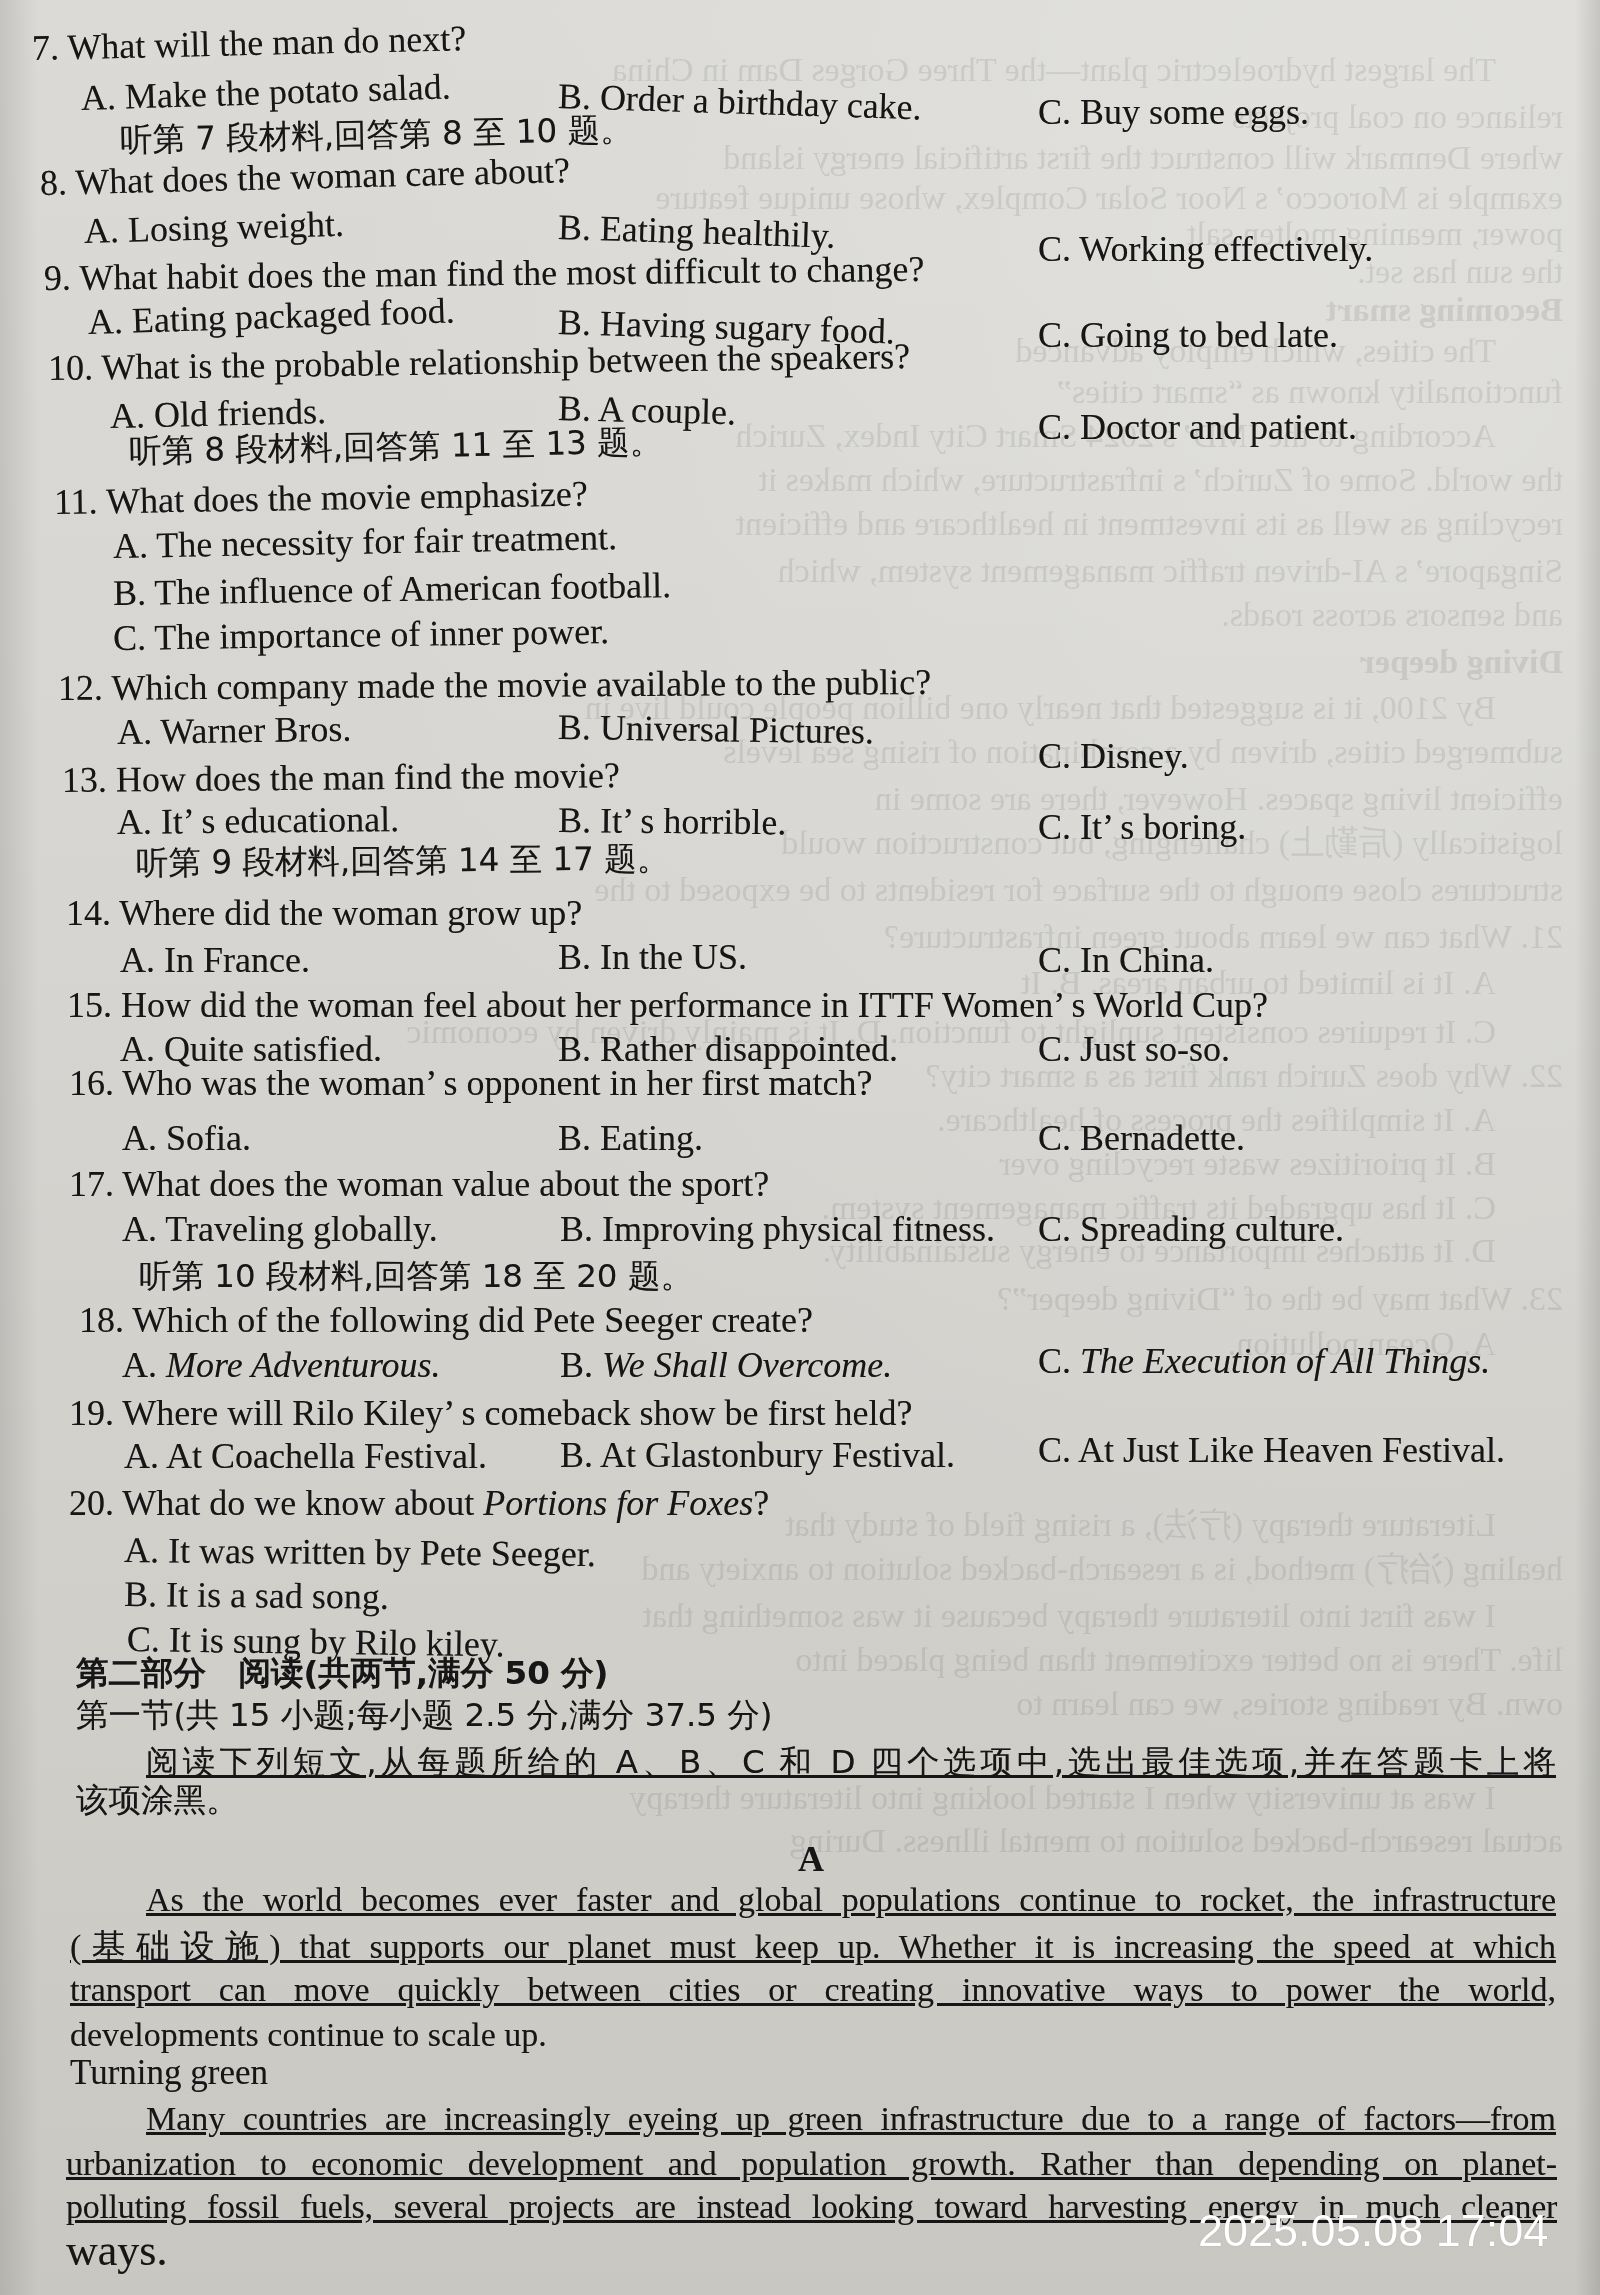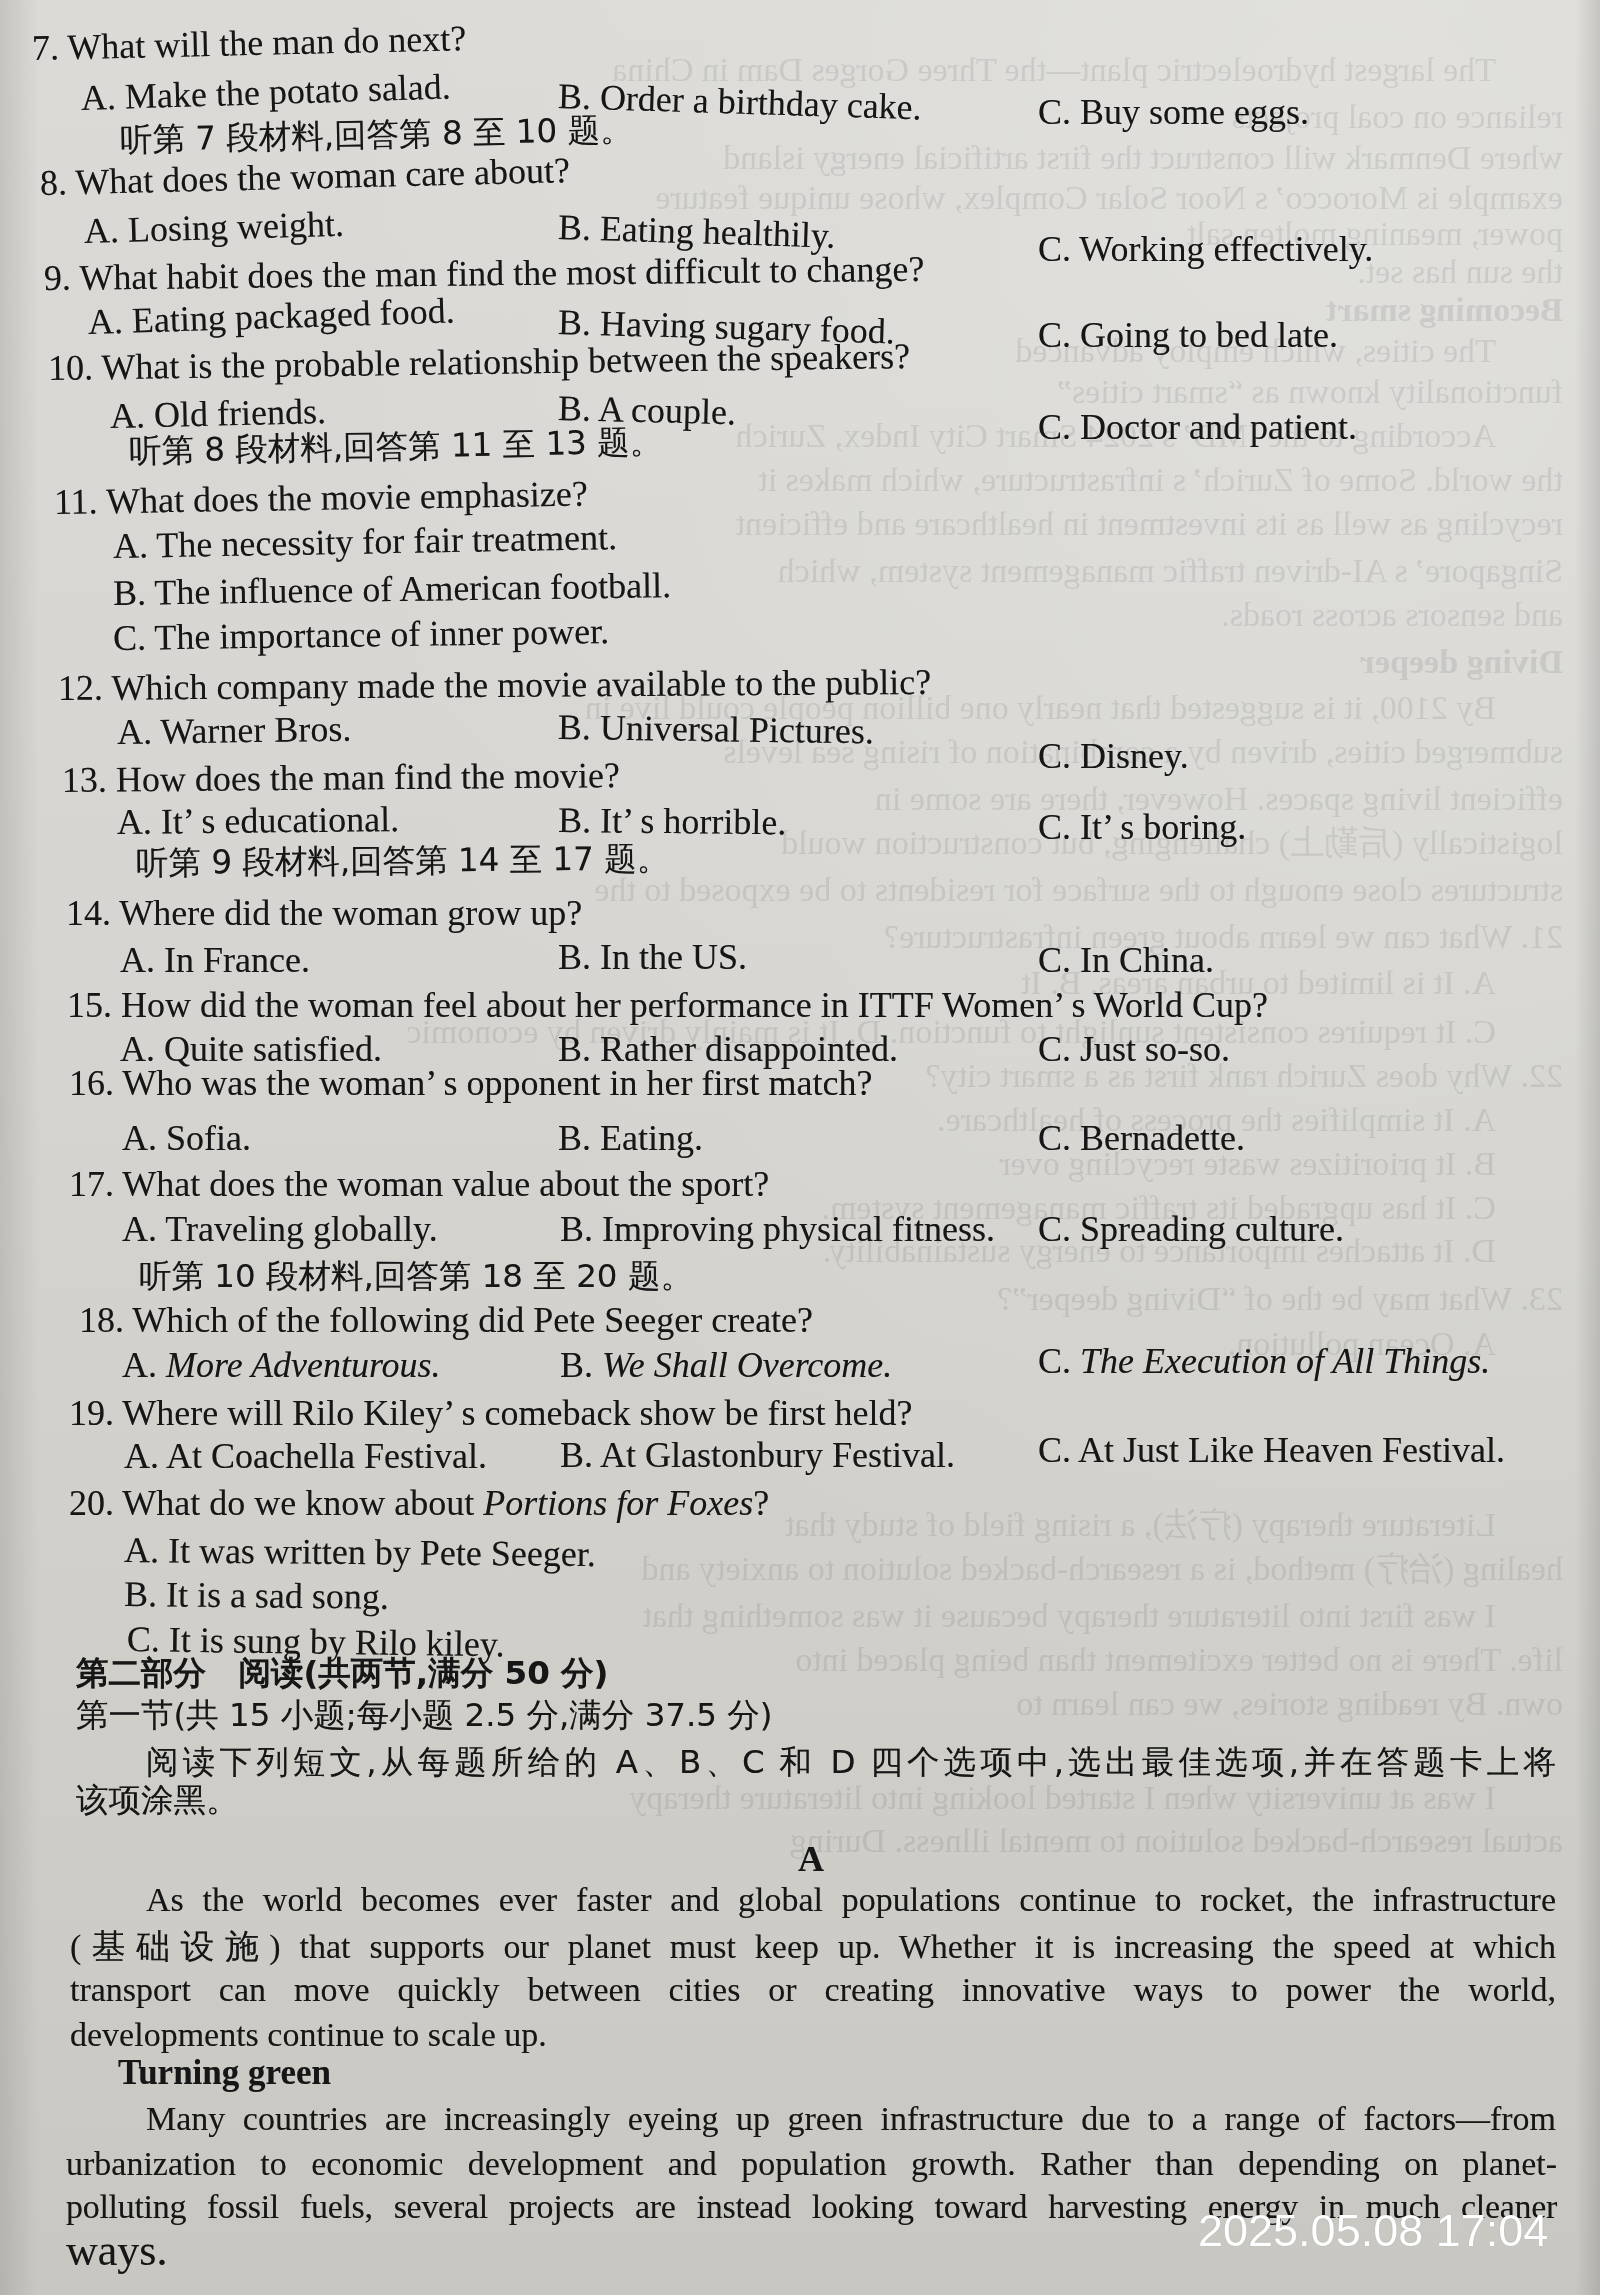--- a/index.html
+++ b/index.html
@@ -23,22 +23,22 @@
   .ln {
     position: absolute; white-space: nowrap;
     font-family: "Liberation Serif", "DejaVu Serif", serif;
     font-size: 36px; line-height: 43px; color: #161616;
     text-shadow: 0 0 0.6px rgba(0,0,0,0.35);
     transform-origin: left center;
   }
   .cn { font-family: "DejaVu Sans", sans-serif; font-size: 32.5px; }
   .bold { font-weight: bold; }
   .it { font-style: italic; }
-  .pass { font-size: 34px; line-height: 40px; text-align: justify; text-align-last: justify; }
-  .heading { font-weight: bold; font-size: 35px; margin-left: 48px; }
+  .pass { font-size: 34px; line-height: 40px; text-align: justify; text-align-last: justify; text-decoration: underline; }
+  .heading { font-weight: normal; font-size: 35px; }
   .stamp {
     position: absolute; left: 1198px; top: 2208px;
     font-family: "Liberation Sans", "DejaVu Sans", sans-serif;
     font-size: 45px; line-height: 1; color: #ffffff; white-space: nowrap;
     text-shadow: 0 0 1.1px rgba(0,0,0,0.25);
   }
 </style>
 </head>
 <body>
 

